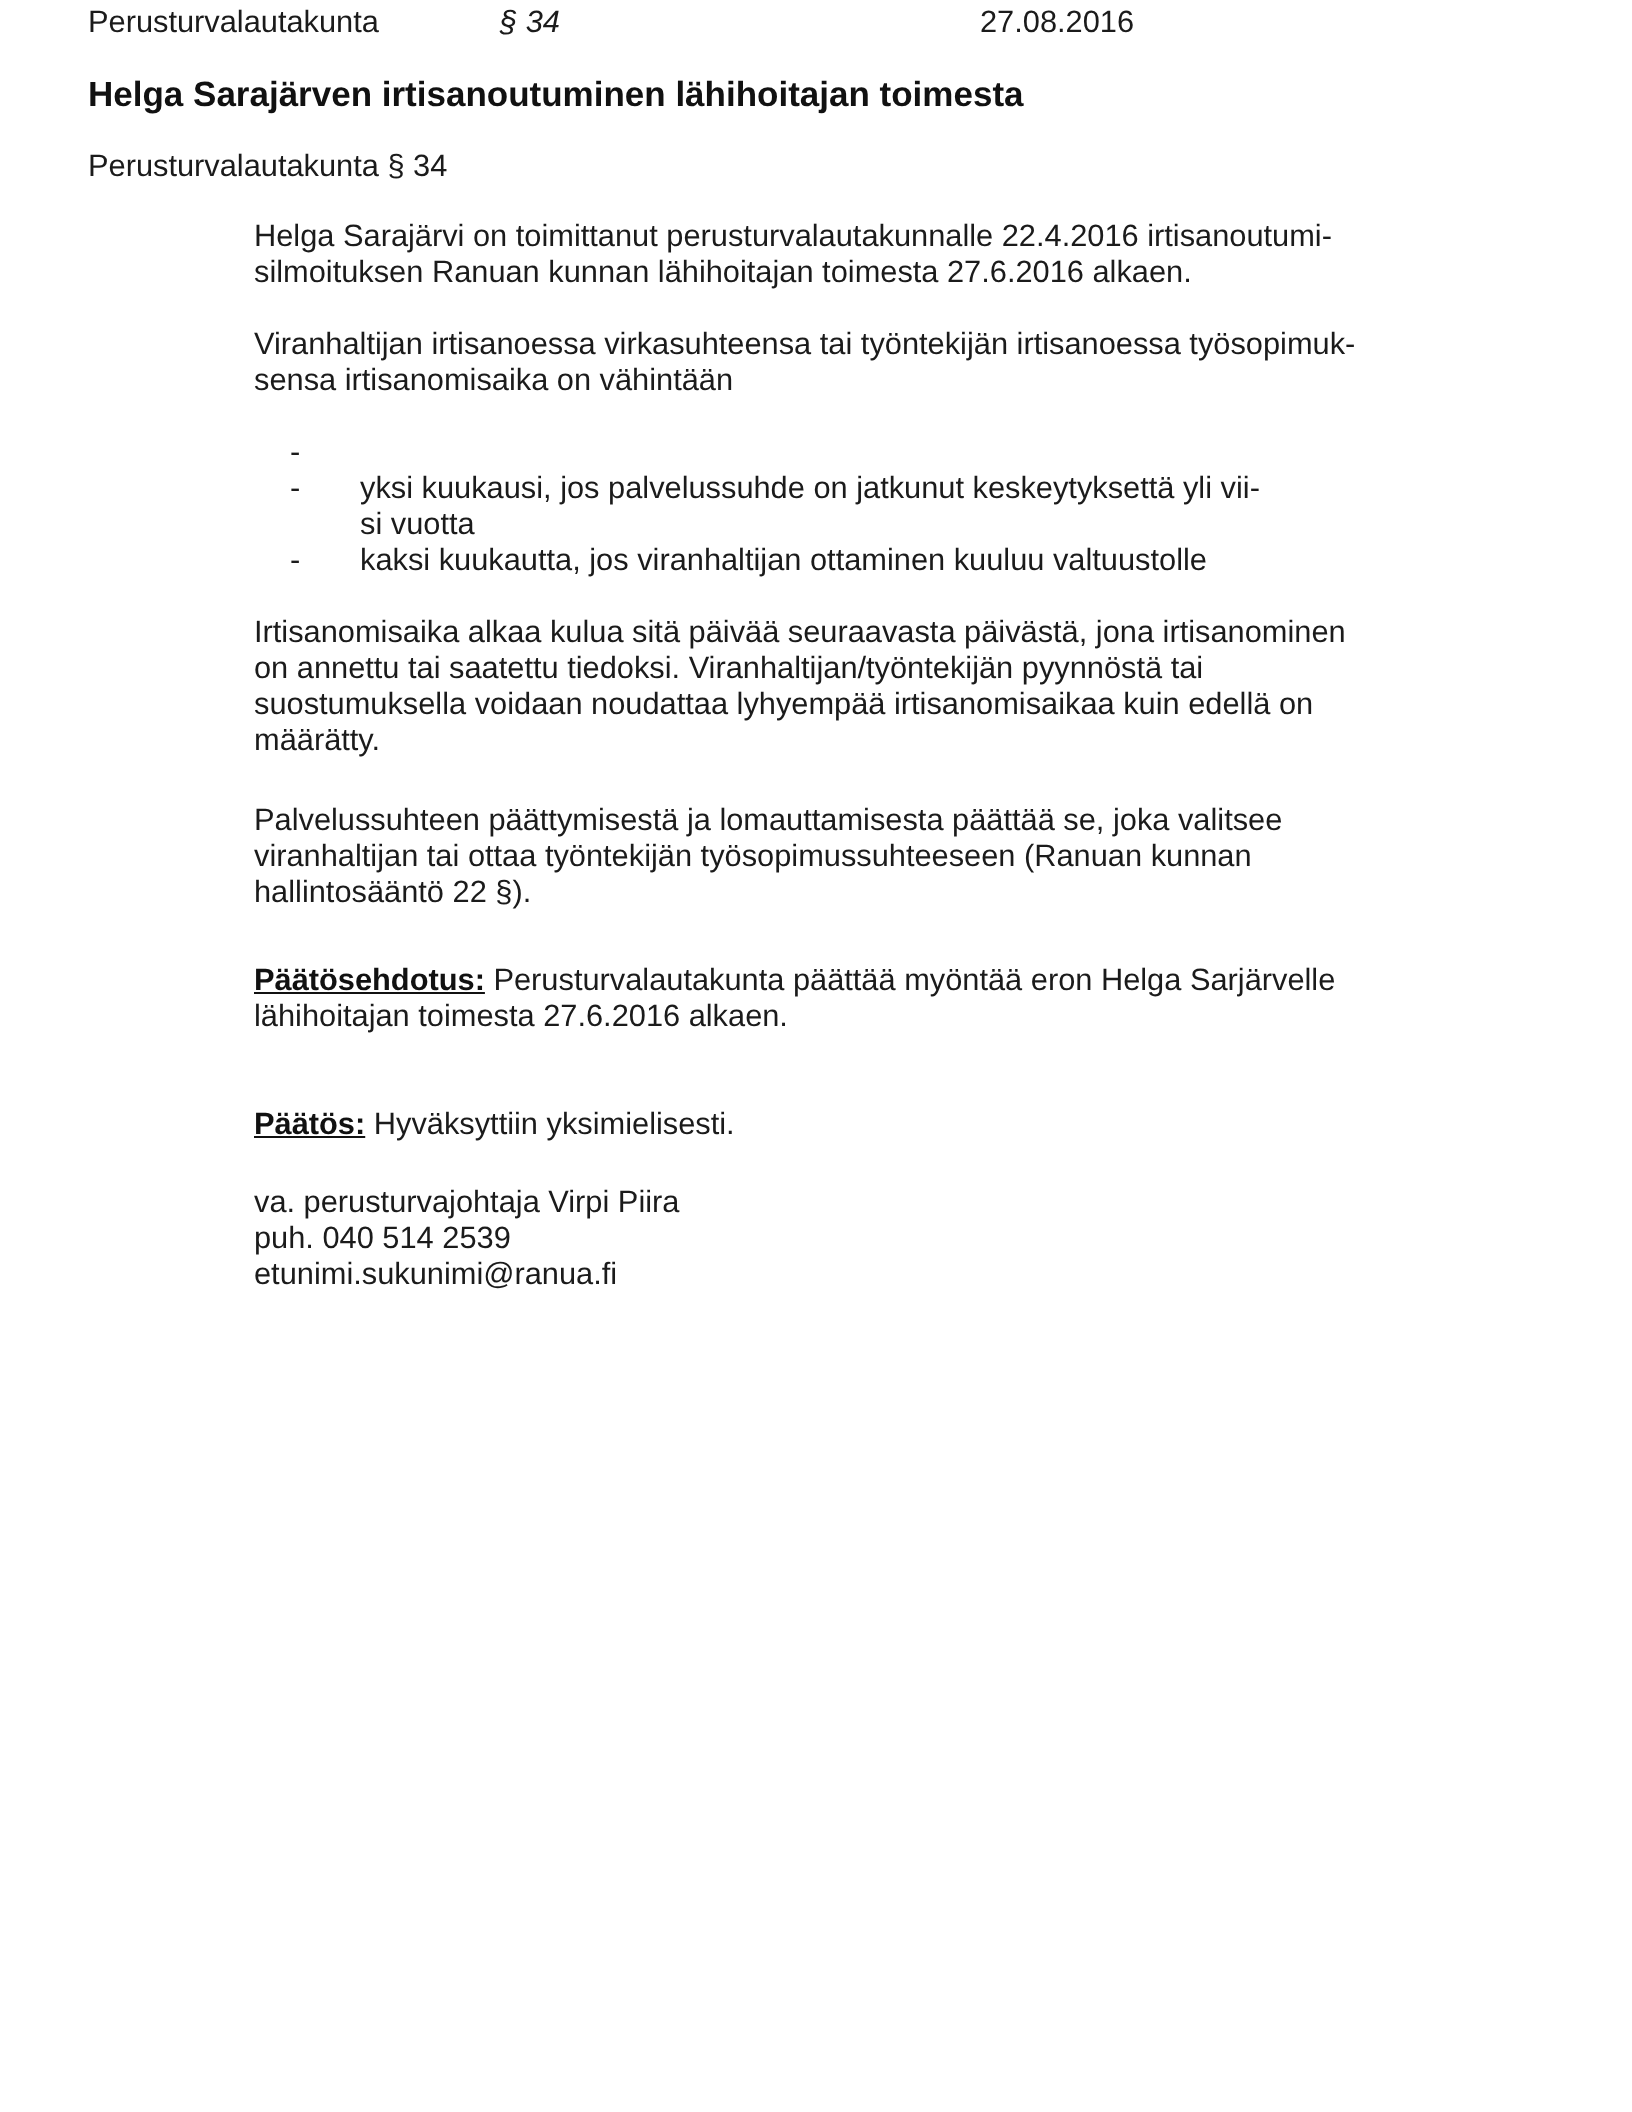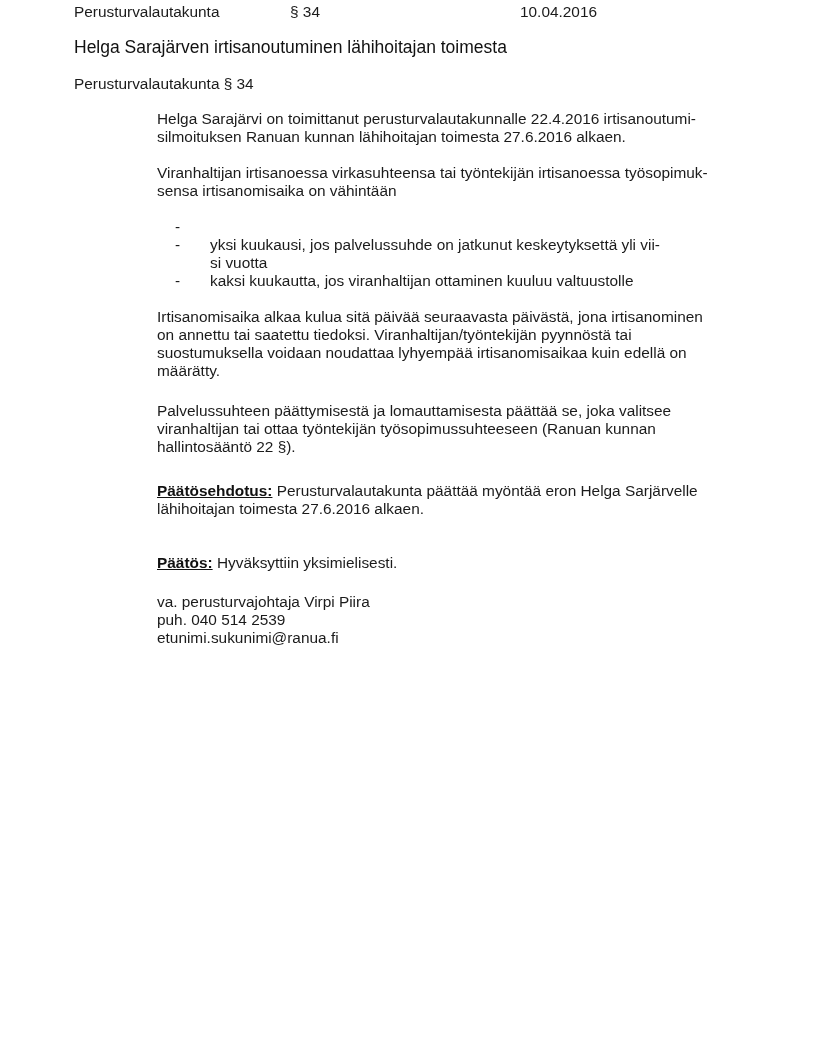--- a/index.html
+++ b/index.html
@@ -2,36 +2,36 @@
 <html><head>
   <meta charset="utf-8">
   <style>
     html, body { margin: 0; padding: 0; background: #ffffff; }
     .page {
       position: relative;
       width: 816px;
       height: 1056px;
       background: #ffffff;
       box-sizing: border-box;
-      padding: 3px 0 0 74px;
+      padding: 3px 0 0 44px;
       font-family: "Liberation Sans", "DejaVu Sans", sans-serif;
       font-size: 15.4px;
       line-height: 18px;
       color: #1b1b1b;
       overflow: hidden;
     }
     .header-row { position: relative; height: 18px; width: 700px; }
     .header-committee { position: absolute; left: 0; top: 0; }
-    .header-section   { position: absolute; left: 216px; top: 0; }
+    .header-section   { position: absolute; left: 206px; top: 0; font-style: italic; }
     .header-date      { position: absolute; left: 446px; top: 0; }
 
     .title {
       margin: 16px 0 0 0;
       font-size: 17.5px;
-      font-weight: normal;
+      font-weight: bold;
       line-height: 20px;
       color: #111111;
     }
     .case-number { margin-top: 22px; }
     .subheading  { margin-top: 18px; }
 
     .body { margin-top: 17px; margin-left: 83px; width: 625px; }
     .para { margin: 0 0 18px 0; white-space: pre-line; }
     .para3 { margin-bottom: 22px; }
     .para4 { margin-bottom: 26px; }
@@ -51,21 +51,21 @@
     .contact-lines .contact-line { white-space: nowrap; }
   </style>
 </head>
 <body>
 
 <div class="page">
 
   <div class="header-row">
     <span class="header-committee">Perusturvalautakunta</span>
     <span class="header-section">§ 34</span>
-    <span class="header-date">10.04.2016</span>
+    <span class="header-date">27.08.2016</span>
   </div>
 
   <div class="title">Helga Sarajärven irtisanoutuminen lähihoitajan toimesta</div>
 
 
   <div class="subheading">Perusturvalautakunta § 34</div>
 
   <div class="body">
 
     <p class="para">Helga Sarajärvi on toimittanut perusturvalautakunnalle 22.4.2016 irtisanoutumi-

